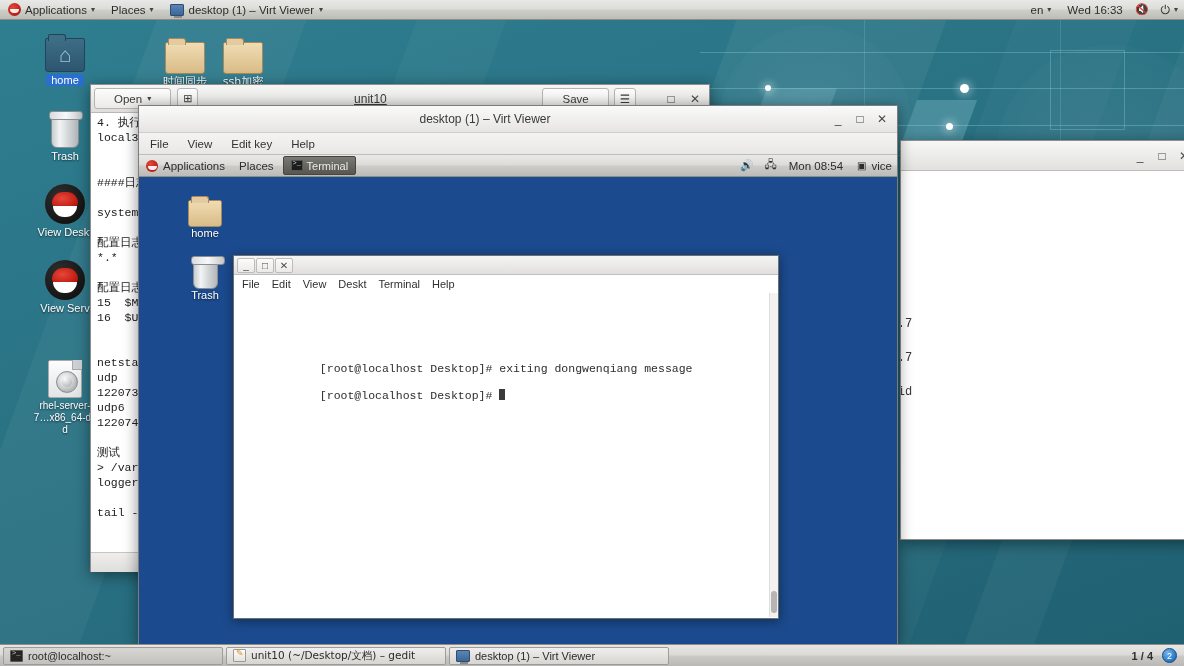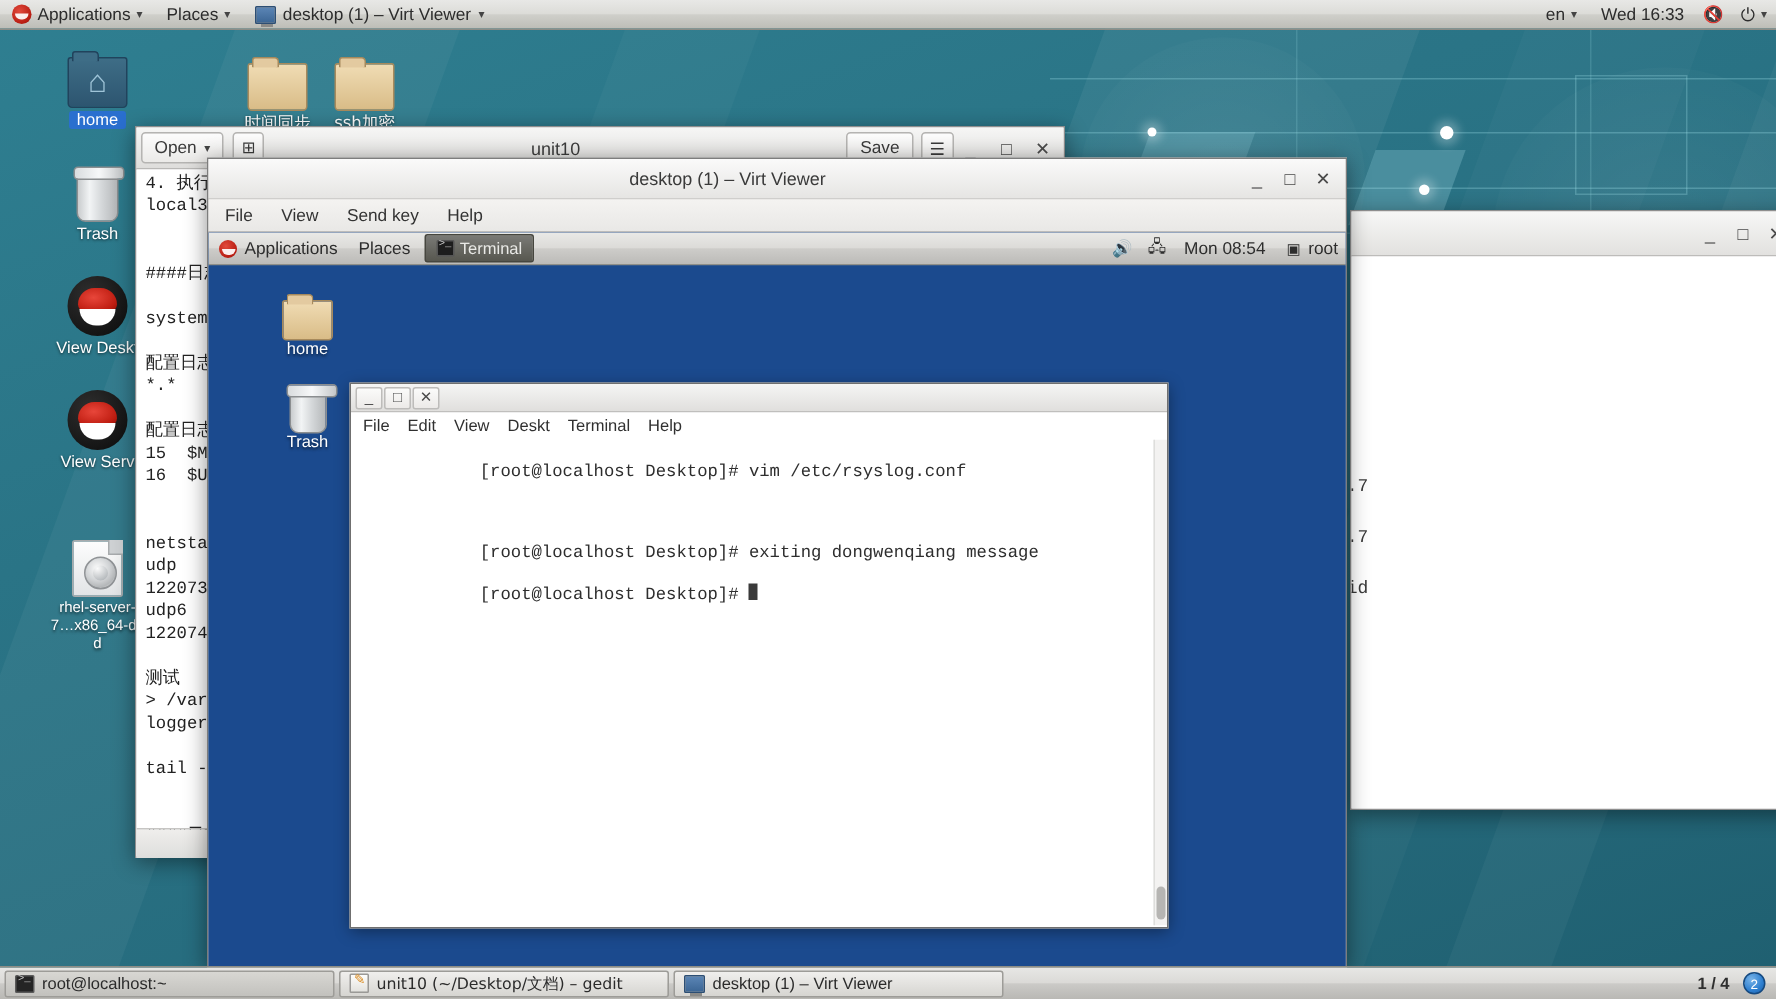--- a/index.html
+++ b/index.html
@@ -145,27 +145,27 @@
   .win { position:absolute; background:#fff; box-shadow: 0 3px 14px rgba(0,0,0,.45); }
 
   
   #gedit-win { left:90px; top:84px; width:620px; height:488px; z-index:10; border:1px solid #8e8e8e;}
   #gedit-hdr {
     height:28px; display:flex; align-items:center; padding:0 3px;
     background: linear-gradient(to bottom,#f6f6f5,#dedddb);
     border-bottom:1px solid #b9b8b6;
   }
   .g-btn {
-    height:21px; display:flex; align-items:center; gap:5px; padding:0 8px;
+    height:21px; display:flex; align-items:center; gap:5px; padding:0 19px;
     border:1px solid #b5b4b2; border-radius:3px;
     background: linear-gradient(to bottom,#fcfcfc,#ebeae8);
     font-size:11.5px; color:#3a3a3a; cursor:default;
   }
   .g-btn.icononly { padding:0 5px; }
-  #gedit-title { flex:1; text-align:center; font-size:12px; color:#3c3c3c; }
+  #gedit-title { flex:1; text-align:center; font-size:12px; color:#3c3c3c;text-decoration:underline; }
   #gedit-ctl { display:flex; align-items:center; gap:2px; }
   .wb { width:22px;height:20px; display:flex; align-items:center;justify-content:center;
         font-size:12px; color:#4a4a4a; cursor:default; }
   #gedit-body { position:relative; height:459px; background:#fff; overflow:hidden; }
   #gedit-text {
     position:absolute; left:6px; top:2px; width:600px;
     font-family:"Liberation Mono", monospace; font-size:11.5px; line-height:15px;
     white-space:pre; color:#222;
   }
   #gedit-sb {
@@ -473,21 +473,21 @@
 <div class="win" id="vv-win">
   <div id="vv-titlebar">
     <div id="vv-title">desktop (1) – Virt Viewer</div>
     <div class="wb">_</div>
     <div class="wb">□</div>
     <div class="wb">✕</div>
   </div>
   <div id="vv-menubar">
     <span>File</span>
     <span>View</span>
-    <span>Send key</span>
+    <span>Edit key</span>
     <span>Help</span>
   </div>
 
   <div id="vv-screen">
 
     <div id="guest-panel">
       <div class="gp-item">
         <span class="rh-logo" style="width:12px;height:12px;"></span>
         <span>Applications</span>
       </div>
@@ -503,21 +503,21 @@
           <span style="font-size:11px;">🔊</span>
         </div>
         <div class="gp-item" style="padding:0 5px;">
           <span style="font-size:11px;">🖧</span>
         </div>
         <div class="gp-item">
           <span>Mon 08:54</span>
         </div>
         <div class="gp-item">
           <span style="font-size:10px;">▣</span>
-          <span>root</span>
+          <span>vice</span>
         </div>
       </div>
     </div>
 
     <div id="guest-desk">
       <div class="gdicon" style="left:35px; top:10px;">
         <div class="glyph">
             <div class="folder-tan" style="width:34px;height:27px;"></div>
           </div>
         <div>home</div>
@@ -538,21 +538,21 @@
         <div id="gterm-menubar">
           <span>File</span>
           <span>Edit</span>
           <span>View</span>
           <span>Deskt</span>
           <span>Terminal</span>
           <span>Help</span>
         </div>
         <div id="gterm-body">
           <div id="gterm-text">
-            <span>[root@localhost Desktop]# vim /etc/rsyslog.conf</span><br>
+            <br>
             <br>
             <span>[root@localhost Desktop]# exiting dongwenqiang message</span><br>
             <span>[root@localhost Desktop]# </span><span class="cursor-blk"></span>
           </div>
           <div id="gterm-sb">
             <div id="gterm-sb-thumb"></div>
           </div>
         </div>
       </div>
     </div>

